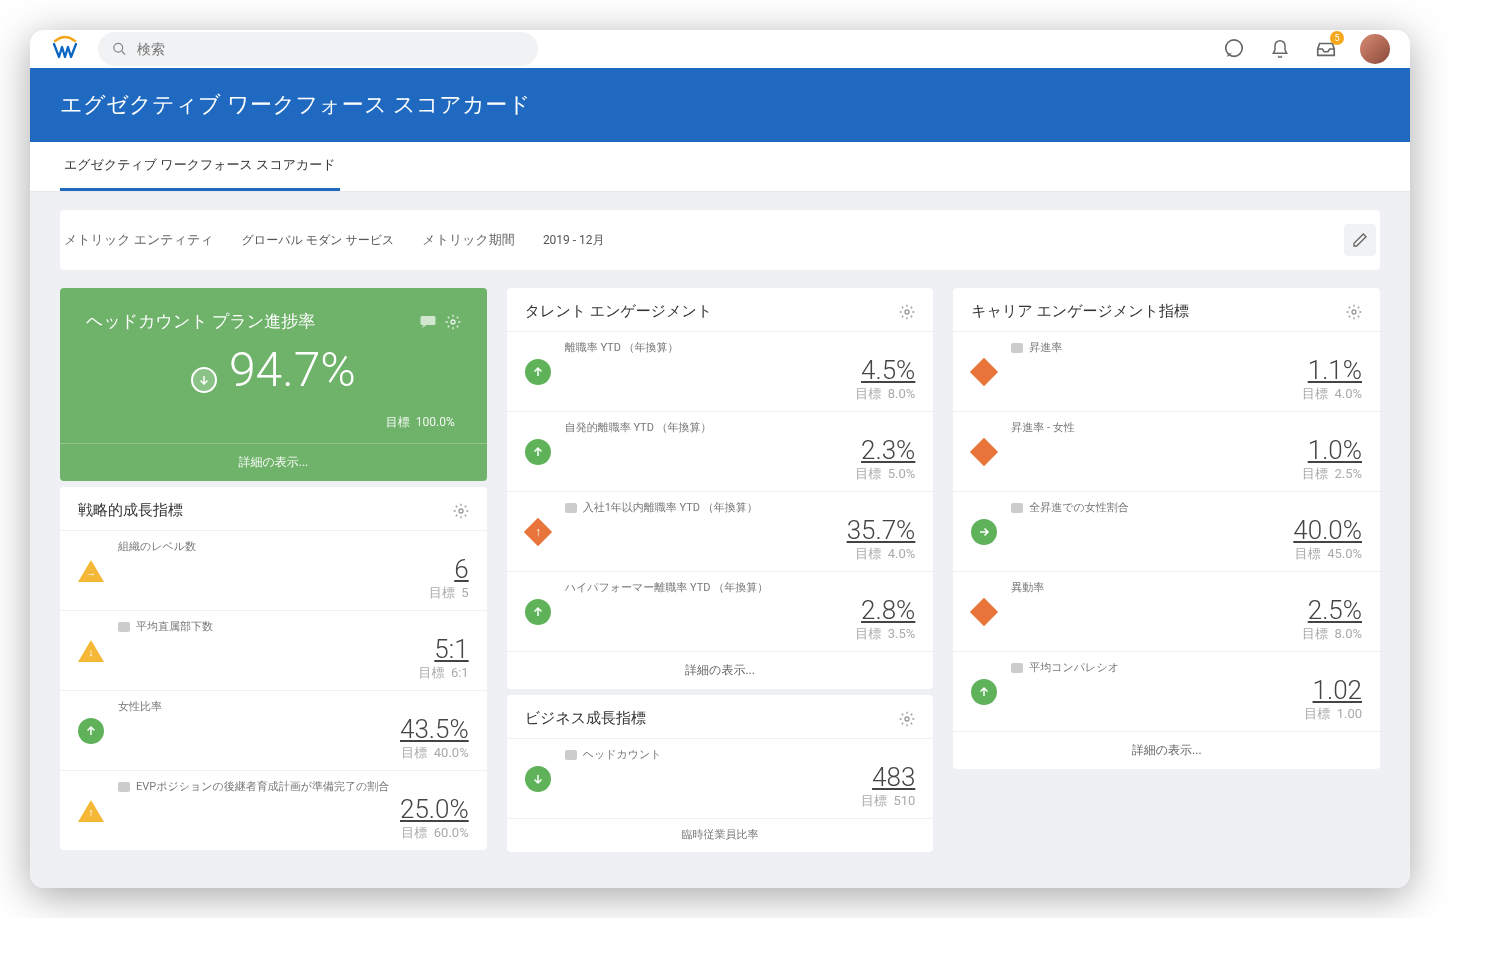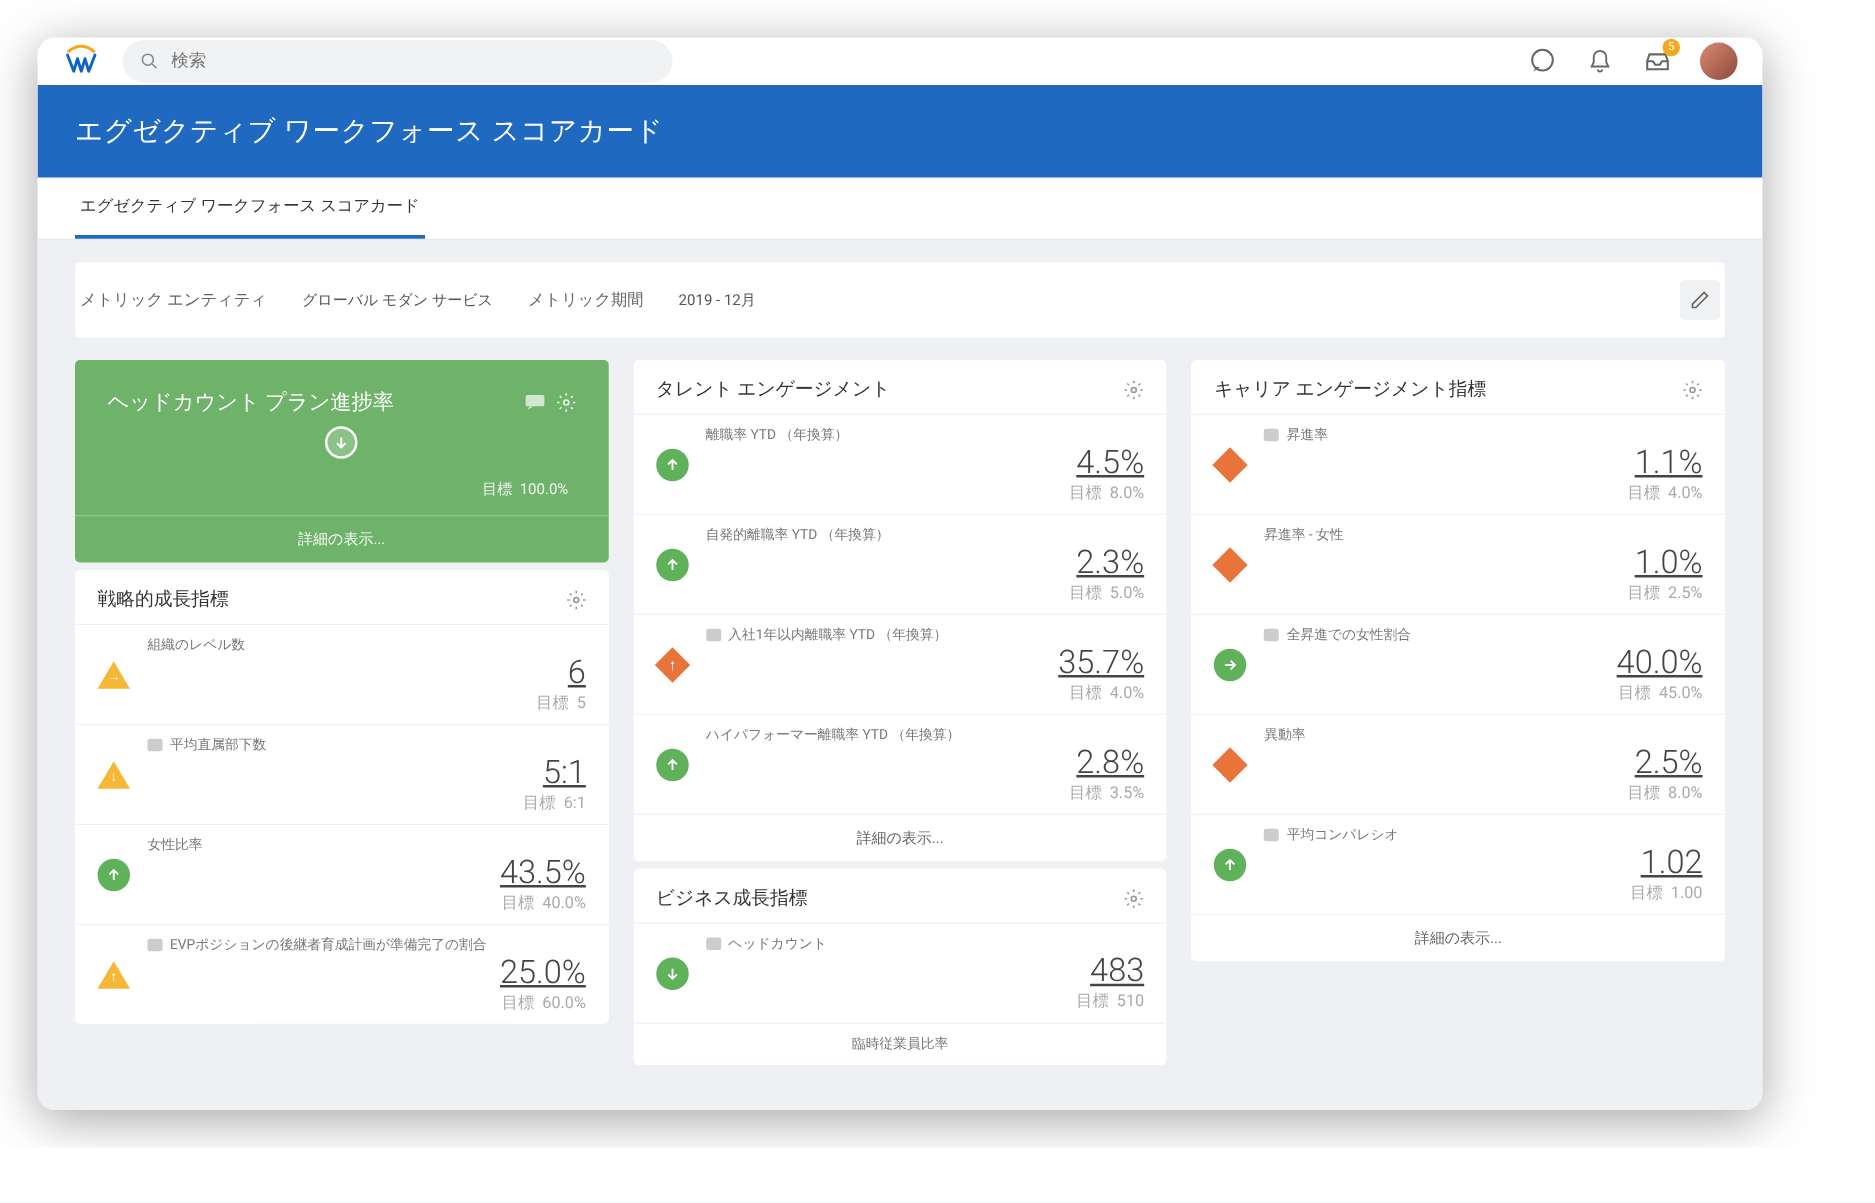--- a/index.html
+++ b/index.html
@@ -167,20 +167,21 @@
                     <path d="M12 1v3M12 20v3M4.2 4.2l2.1 2.1M17.7 17.7l2.1 2.1M1 12h3M20 12h3M4.2 19.8l2.1-2.1M17.7 6.3l2.1-2.1"></path>
                   </svg>
               </div>
             </div>
             <div class="hero-val-row">
               <div class="ind down" style="background:rgba(255,255,255,0.2);border:2px solid #fff;">
                 <svg width="12" height="12" viewBox="0 0 24 24" fill="none" stroke="#fff" stroke-width="3">
                     <path d="M12 4v16M5 13l7 7 7-7"></path>
                   </svg>
               </div>
+              <div class="hero-val">94.7%</div>
             </div>
             <div class="hero-target"><span>目標</span>&nbsp;&nbsp;<span>100.0%</span></div>
           </div>
           <div class="hero-footer">詳細の表示...</div>
         </div>
 
         <div class="card">
           <div class="card-head">
             <div class="card-title">戦略的成長指標</div>
             <svg class="gear-icon" width="16" height="16" viewBox="0 0 24 24" fill="none" stroke="#999" stroke-width="2">

